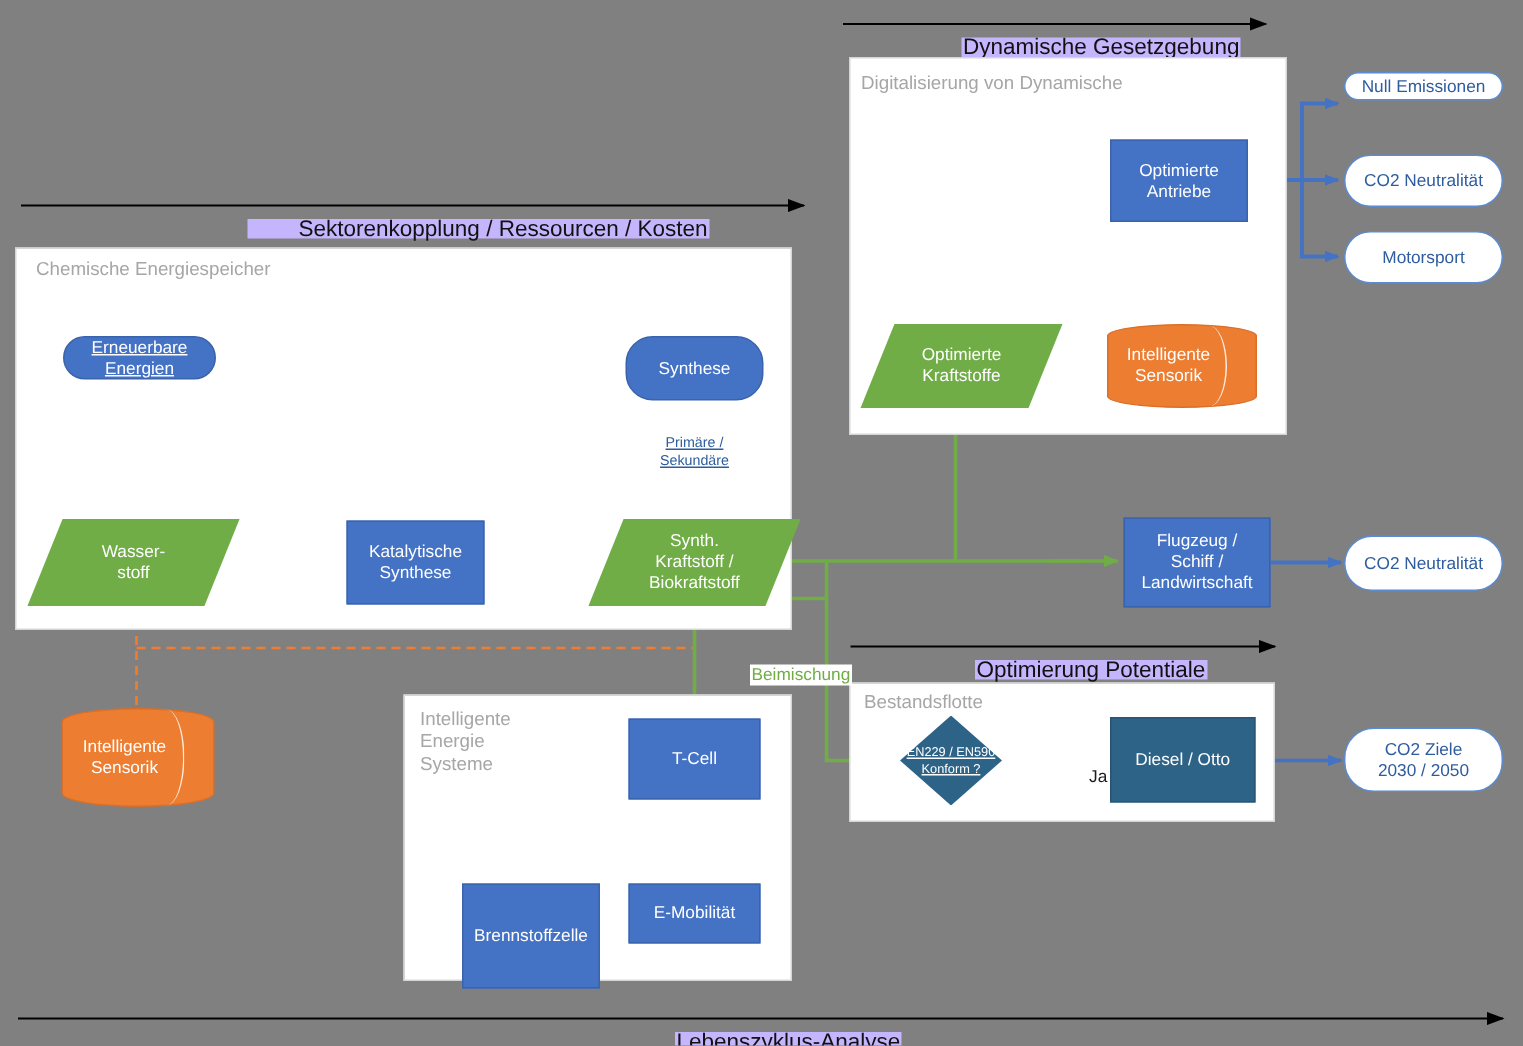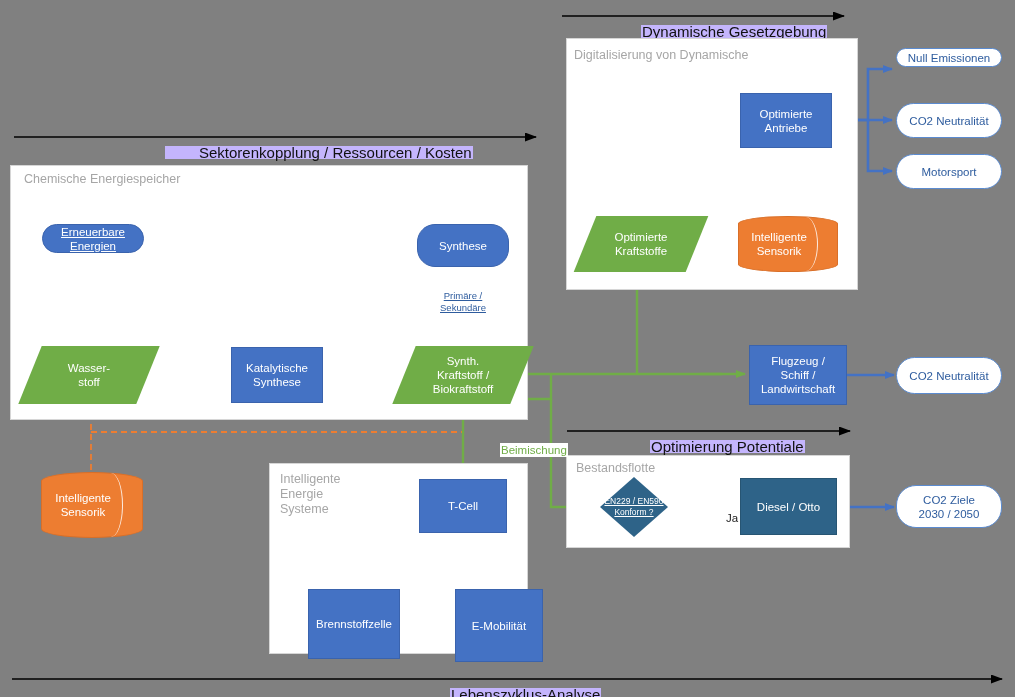--- a/index.html
+++ b/index.html
@@ -293,21 +293,21 @@
 2030 / 2050</div>
 
   <div class="node blue" style="left:749px;top:345px;width:98px;height:60px;">Flugzeug /
 Schiff /
 Landwirtschaft</div>
 
   <div class="edge-label" style="left:500px;top:443px;">Beimischung</div>
 
   <div class="node blue" style="left:419px;top:479px;width:88px;height:54px;">T-Cell</div>
   <div class="node blue" style="left:308px;top:589px;width:92px;height:70px;">Brennstoffzelle</div>
-  <div class="node blue" style="left:419px;top:589px;width:88px;height:73px;margin-left:36px;">E-Mobilität</div>
+  <div class="node blue" style="left:419px;top:589px;width:88px;height:40px;">E-Mobilität</div>
 
   <div class="diamond" style="left:600px;top:477px;width:68px;height:60px;">
     <div class="skin"></div>
     <div class="txt">EN229 / EN590
 Konform ?</div>
   </div>
 
   <div class="edge-label-dark" style="left:702px;top:511px;margin-left:24px;">Ja</div>
 
   <div class="node darkblue" style="left:740px;top:478px;width:97px;height:57px;">Diesel / Otto</div>

